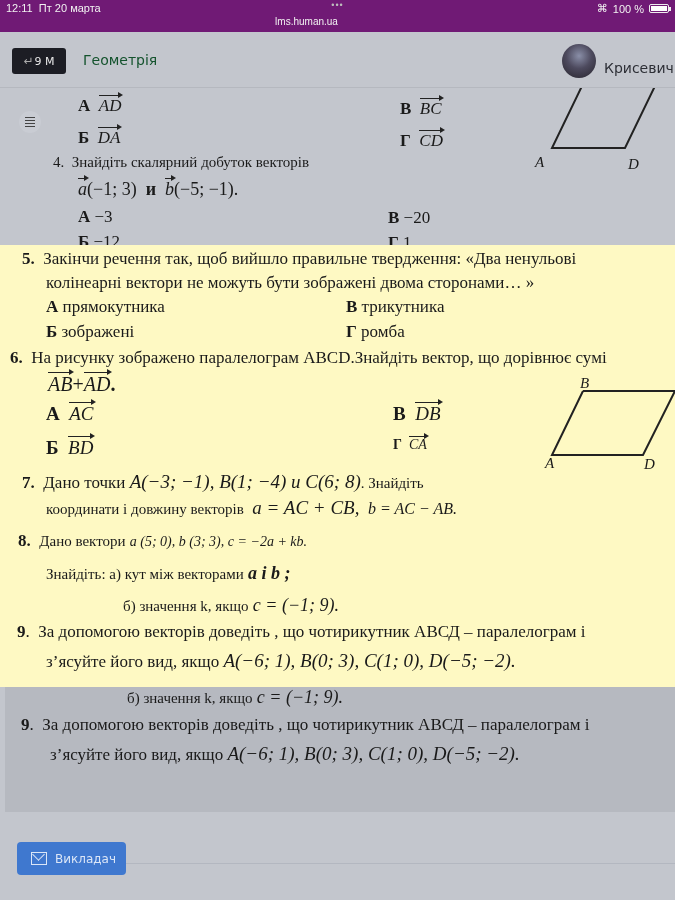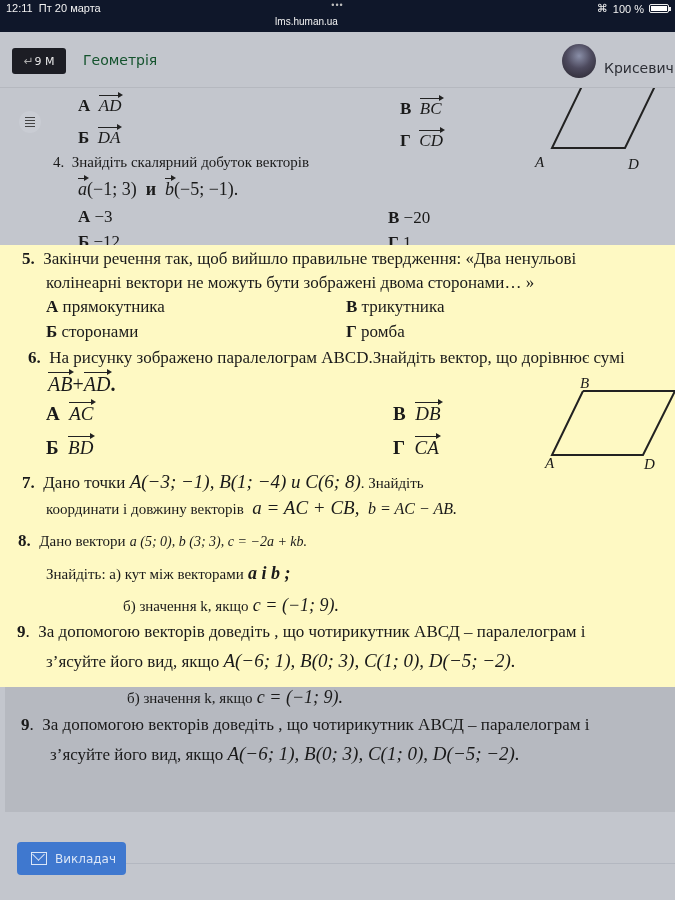--- a/index.html
+++ b/index.html
@@ -1,20 +1,20 @@
 <!DOCTYPE html>
 <html><head>
 <meta charset="utf-8">
 <style>
   * { box-sizing: border-box; margin: 0; padding: 0; }
   html, body { width: 675px; height: 900px; overflow: hidden; }
   body { position: relative; background: #c3c6cd; font-family: "Liberation Serif", serif; color: #1a1a1a; }
 
   
-  .statusbar { position: absolute; left: 0; top: 0; width: 675px; height: 32px; background: #0f172a; color: #f2f2f2; font-family: "Liberation Sans", sans-serif; }
+  .statusbar { position: absolute; left: 0; top: 0; width: 675px; height: 32px; background: #701a75; color: #f2f2f2; font-family: "Liberation Sans", sans-serif; }
   .statusbar .time { position: absolute; left: 6px; top: 2px; font-size: 11px; }
   .statusbar .dots { position: absolute; left: 0; width: 675px; top: 0px; text-align: center; font-size: 9px; letter-spacing: 1px; color: #bdbdbd; }
   .statusbar .url { position: absolute; left: 0; width: 613px; top: 16px; text-align: center; font-size: 10px; }
   .statusbar .right { position: absolute; right: 6px; top: 2px; font-size: 11px; display: flex; align-items: center; gap: 5px; }
   .battery { width: 20px; height: 9px; border: 1px solid #eee; border-radius: 2px; position: relative; }
   .battery::before { content: ""; position: absolute; left: 1px; top: 1px; right: 1px; bottom: 1px; background: #fff; }
   .battery::after { content: ""; position: absolute; right: -3px; top: 2px; width: 2px; height: 4px; background: #eee; }
 
   
   .appbar { position: absolute; left: 0; top: 32px; width: 675px; height: 55px; background: #c3c6cd; font-family: "DejaVu Sans", sans-serif; }
@@ -125,45 +125,45 @@
 <div class="pane pane-white">
 
   <div class="t" style="left:22px;top:4px;">
     <span class="b">5.</span>&nbsp;&nbsp;<span>Закінчи речення так, щоб вийшло правильне твердження: «Два ненульові</span>
   </div>
   <div class="t" style="left:46px;top:28px;">колінеарні вектори не можуть бути зображені двома сторонами… »</div>
   <div class="t" style="left:46px;top:52px;">
     <span class="b">А</span> <span>прямокутника</span>
   </div>
   <div class="t" style="left:46px;top:77px;">
-    <span class="b">Б</span> <span>сторонами</span>
+    <span class="b">Б</span> <span>зображені</span>
   </div>
   <div class="t" style="left:346px;top:52px;">
     <span class="b">В</span> <span>трикутника</span>
   </div>
   <div class="t" style="left:346px;top:77px;">
     <span class="b">Г</span> <span>ромба</span>
   </div>
 
-  <div class="t" style="left:28px;top:103px;">
+  <div class="t" style="left:10px;top:103px;">
     <span class="b">6.</span>&nbsp;&nbsp;<span>На рисунку зображено паралелограм ABCD.Знайдіть вектор, що дорівнює сумі</span>
   </div>
   <div class="t" style="left:48px;top:126px;font-size:20px;">
     <span class="vec">AB</span><span>+</span><span class="vec">AD</span><span class="b">.</span>
   </div>
   <div class="t" style="left:46px;top:156px;font-size:19px;">
     <span class="b">А</span>&nbsp;&nbsp;<span class="vec">AC</span>
   </div>
   <div class="t" style="left:46px;top:190px;font-size:19px;">
     <span class="b">Б</span>&nbsp;&nbsp;<span class="vec">BD</span>
   </div>
   <div class="t" style="left:393px;top:156px;font-size:19px;">
     <span class="b">В</span>&nbsp;&nbsp;<span class="vec">DB</span>
   </div>
-  <div class="t" style="left:393px;top:190px;font-size:19px;">
+  <div class="t" style="left:393px;top:190px;font-size:14px;">
     <span class="b">Г</span>&nbsp;&nbsp;<span class="vec">CA</span>
   </div>
   <svg class="para-fig" style="left:540px;top:140px;" width="135" height="75">
     <polyline points="43,6 135,6 103,70 12,70 43,6" fill="none" stroke="#222" stroke-width="2"></polyline>
   </svg>
   <div class="t math sm" style="left:580px;top:130px;">B</div>
   <div class="t math sm" style="left:545px;top:210px;">A</div>
   <div class="t math sm" style="left:644px;top:211px;">D</div>
 
   <div class="t" style="left:22px;top:226px;">

